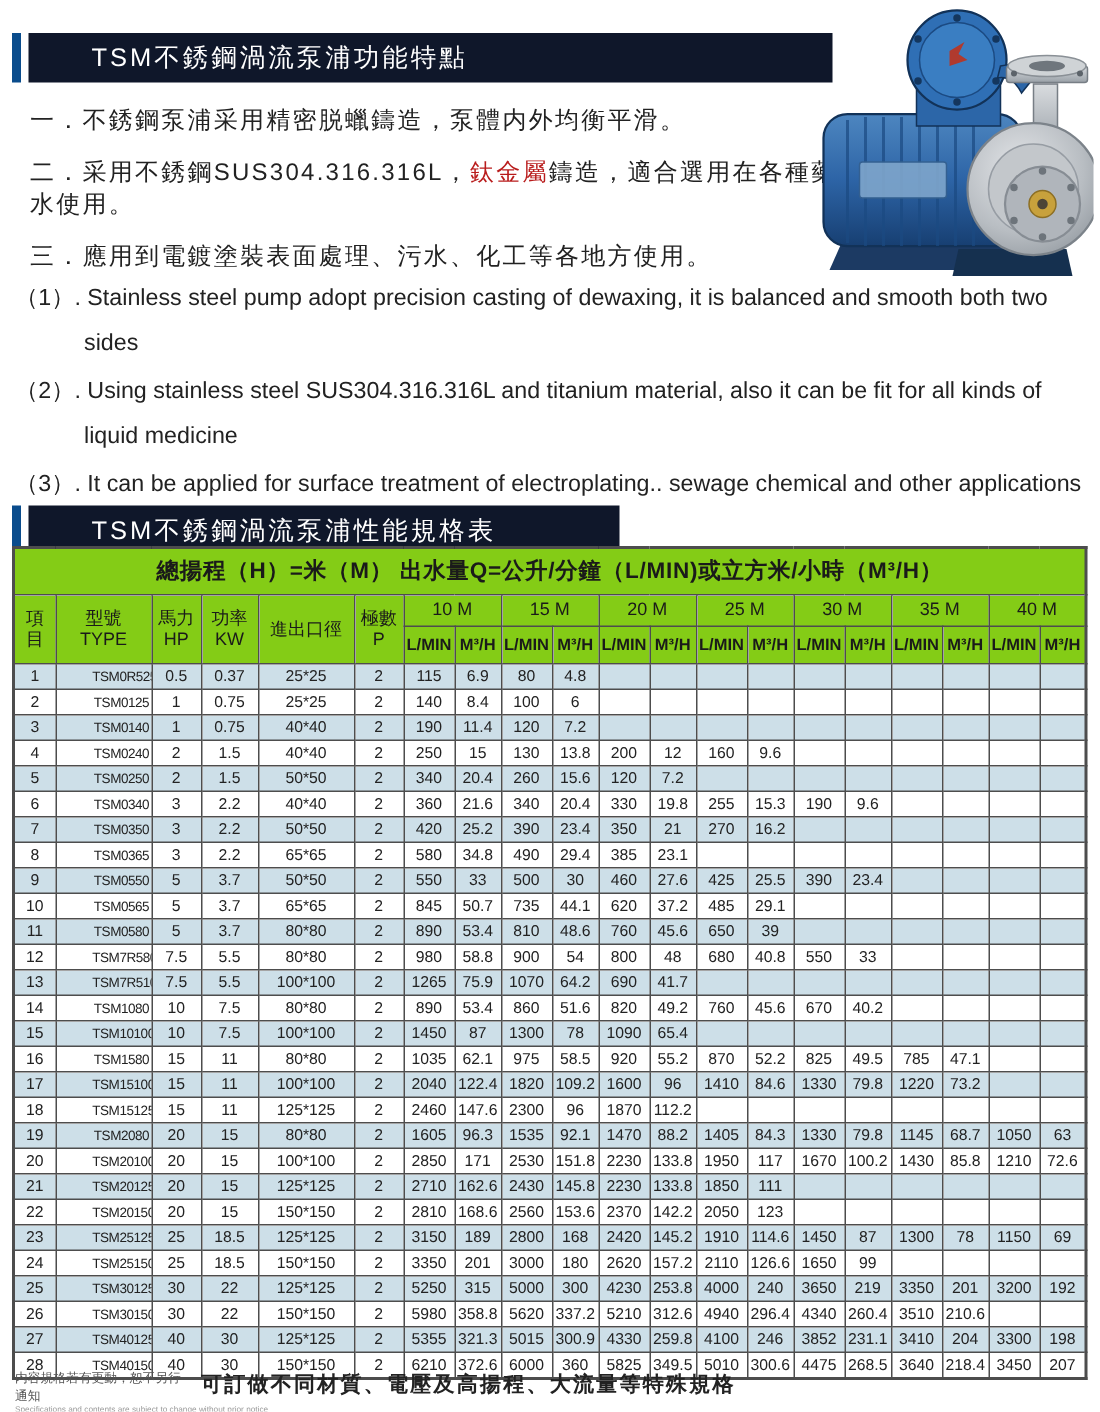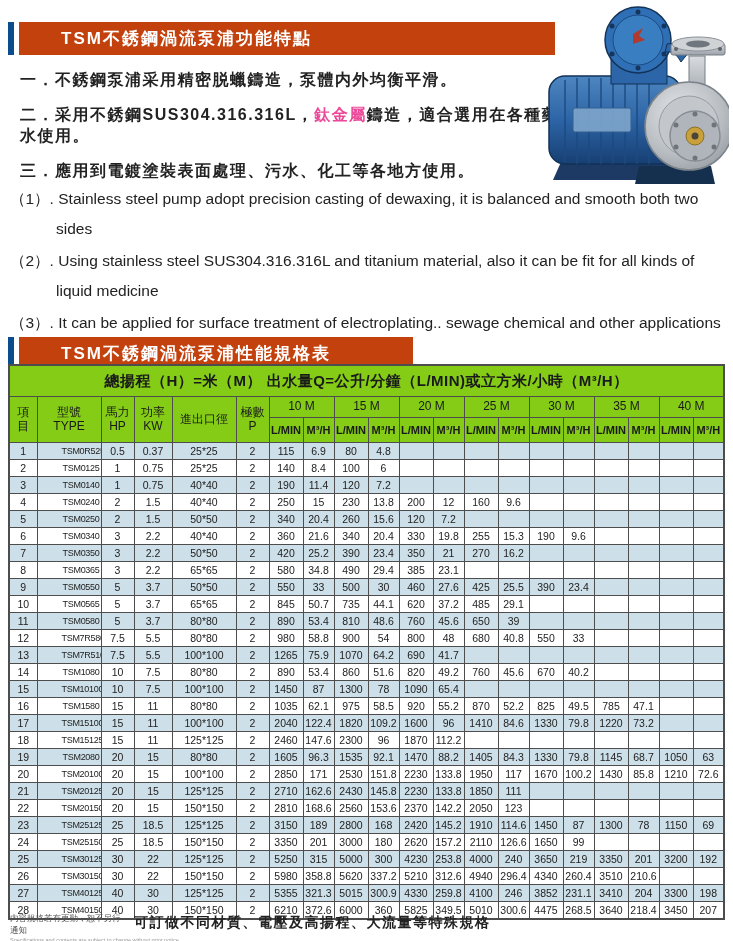--- a/index.html
+++ b/index.html
@@ -2,29 +2,29 @@
 <html><head>
 <meta charset="utf-8">
 <style>
   html,body{margin:0;padding:0;}
   body{width:733px;height:941px;position:relative;background:#fff;
        font-family:"Liberation Sans","DejaVu Sans",sans-serif;color:#1a1a1a;overflow:hidden;}
 
   
   .section-bar{position:absolute;left:8px;height:33px;display:flex;}
   .stripe{width:6px;background:#0a4c8c;}
-  .bar-main{background:#c2410c;color:#fff;font-weight:bold;font-size:17px;
+  .bar-main{background:#0f172a;color:#fff;font-weight:normal;font-size:17px;
             display:flex;align-items:center;padding-left:42px;letter-spacing:2px;margin-left:5px;}
   #bar1{top:22px;} #bar1 .bar-main{width:494px;}
   #bar2{top:337px;} #bar2 .bar-main{width:352px;}
 
   
   #features{position:absolute;left:20px;top:70px;width:540px;}
-  .feature{font-size:16px;font-weight:bold;letter-spacing:1.5px;margin-bottom:14px;color:#222;}
-  .feature .red{color:#ec4899;}
+  .feature{font-size:16px;font-weight:normal;letter-spacing:1.5px;margin-bottom:14px;color:#222;}
+  .feature .red{color:#b91c1c;}
 
   
   #english{position:absolute;left:10px;top:184px;width:715px;}
   .eng{font-size:15.5px;line-height:30px;color:#222;padding-left:46px;text-indent:-46px;margin:0 0 2px 0;}
 
   
   #pump{position:absolute;left:543px;top:4px;width:186px;height:182px;}
 
   
   #table-wrap{position:absolute;left:8px;top:364px;width:717px;}
@@ -277,21 +277,21 @@
         </tr>
         <tr>
           <td>4</td>
           <td class="type-cell">TSM0240</td>
           <td>2</td>
           <td>1.5</td>
           <td>40*40</td>
           <td>2</td>
           <td>250</td>
           <td>15</td>
-          <td>230</td>
+          <td>130</td>
           <td>13.8</td>
           <td>200</td>
           <td>12</td>
           <td>160</td>
           <td>9.6</td>
           <td></td>
           <td></td>
           <td></td>
           <td></td>
           <td></td>

